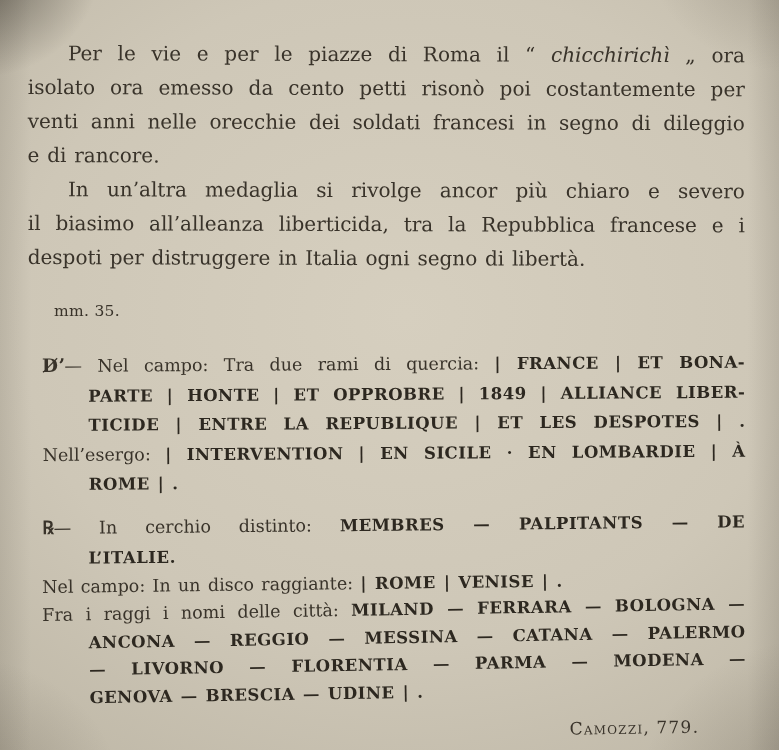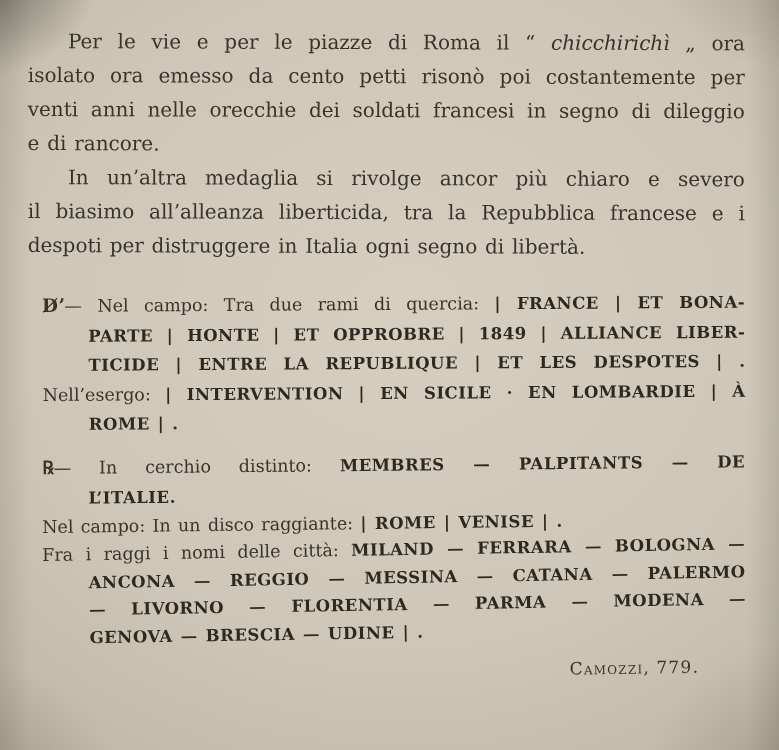--- a/index.html
+++ b/index.html
@@ -9,21 +9,21 @@
     font-family:"DejaVu Serif","Liberation Serif",serif;
     color:#39332a;
     background:
       radial-gradient(170px 150px at -3% -4%, rgba(30,26,20,.55), rgba(30,26,20,0) 72%),
       radial-gradient(220px 170px at 103% -6%, rgba(80,73,62,.28), rgba(80,73,62,0) 70%),
       radial-gradient(240px 200px at -6% 106%, rgba(80,73,62,.30), rgba(80,73,62,0) 70%),
       radial-gradient(260px 220px at 106% 106%, rgba(80,73,62,.30), rgba(80,73,62,0) 72%),
       linear-gradient(90deg, rgba(60,54,44,.12) 0%, rgba(60,54,44,0) 4%, rgba(60,54,44,0) 96%, rgba(60,54,44,.14) 100%),
       radial-gradient(ellipse 95% 85% at 52% 42%, #d6cfbf 0%, #cec7b7 52%, #b8b1a0 100%);
   }
-  .content { position:absolute; inset:0; box-sizing:border-box; padding:24px 34px 0 28px; }
+  .content { position:absolute; inset:0; box-sizing:border-box; padding:36px 34px 0 28px; }
 
   .line { font-size:20px; line-height:34px; word-spacing:0.07em; }
   .j    { text-align:justify; text-align-last:justify; }
   .ind  { padding-left:40px; box-sizing:border-box; }
   .para { transform:rotate(0.18deg); transform-origin:left top; }
 
   .mm { font-size:15.5px; line-height:22px; margin:26px 0 0 26px; letter-spacing:.3px; }
 
   .entry { font-size:17.5px; }
   .entry .eline { font-size:17.5px; line-height:28.5px; word-spacing:.1em; }
@@ -53,20 +53,21 @@
       <div class="line j">venti anni nelle orecchie dei soldati francesi in segno di dileggio</div>
       <div class="line">e di rancore.</div>
     </div>
 
     <div class="para">
       <div class="line j ind">In un’altra medaglia si rivolge ancor più chiaro e severo</div>
       <div class="line j">il biasimo all’alleanza liberticida, tra la Repubblica francese e i</div>
       <div class="line">despoti per distruggere in Italia ogni segno di libertà.</div>
     </div>
 
+    <div class="mm">mm. 35.</div>
 
     <div class="entry entry-d">
       <div class="eline j"><span class="marker">D̸ʼ</span><span>— Nel campo: Tra due rami di quercia: </span><b class="lg">| FRANCE | ET BONA-</b></div>
       <div class="eline j hang"><b class="lg">PARTE | HONTE | ET OPPROBRE | 1849 | ALLIANCE LIBER-</b></div>
       <div class="eline j hang"><b class="lg">TICIDE | ENTRE LA REPUBLIQUE | ET LES DESPOTES | .</b></div>
       <div class="eline j"><span>Nell’esergo: </span><b class="lg">| INTERVENTION | EN SICILE · EN LOMBARDIE | À</b></div>
       <div class="eline hang"><b class="lg">ROME | .</b></div>
     </div>
 
     <div class="entry entry-r">

